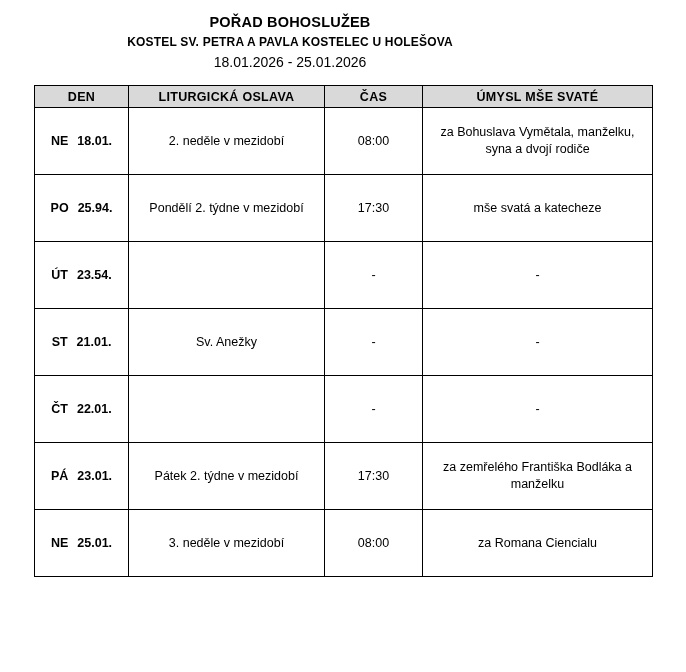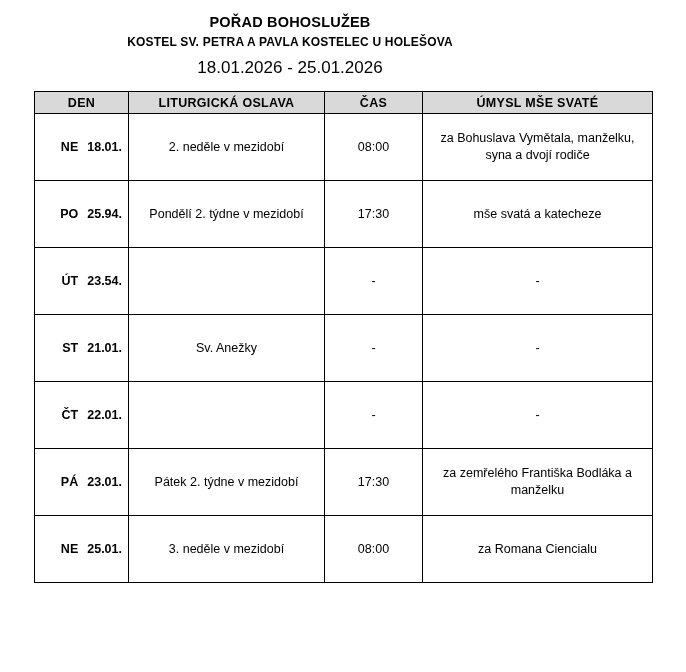--- a/index.html
+++ b/index.html
@@ -30,24 +30,24 @@
     letter-spacing: 0.2px;
     line-height: 20px;
   }
   .header .line2 {
     font-size: 12px;
     font-weight: bold;
     letter-spacing: 0.2px;
     line-height: 20px;
   }
   .header .line3 {
-    font-size: 17px;
+    font-size: 14px;
     font-weight: normal;
     line-height: 20px;
-    margin-top: 6px;
+    margin-top: 0;
   }
   .table-wrap {
     margin-top: 13px;
     padding-left: 34px;
     padding-right: 34px;
     box-sizing: border-box;
   }
   table.schedule {
     border-collapse: collapse;
     width: 618px;
@@ -74,21 +74,21 @@
 
   table.schedule tbody td {
     height: 67px;
     vertical-align: middle;
     font-size: 12.5px;
     padding: 3px 6px;
     line-height: 17px;
   }
   td.day {
     font-weight: bold;
-    text-align: right;
+    text-align: center;
     padding-left: 8px;
     font-size: 12.5px;
     white-space: nowrap;
   }
   td.day .daydate {
     margin-left: 9px;
   }
   td.lit, td.cas, td.umysl {
     text-align: center;
   }

